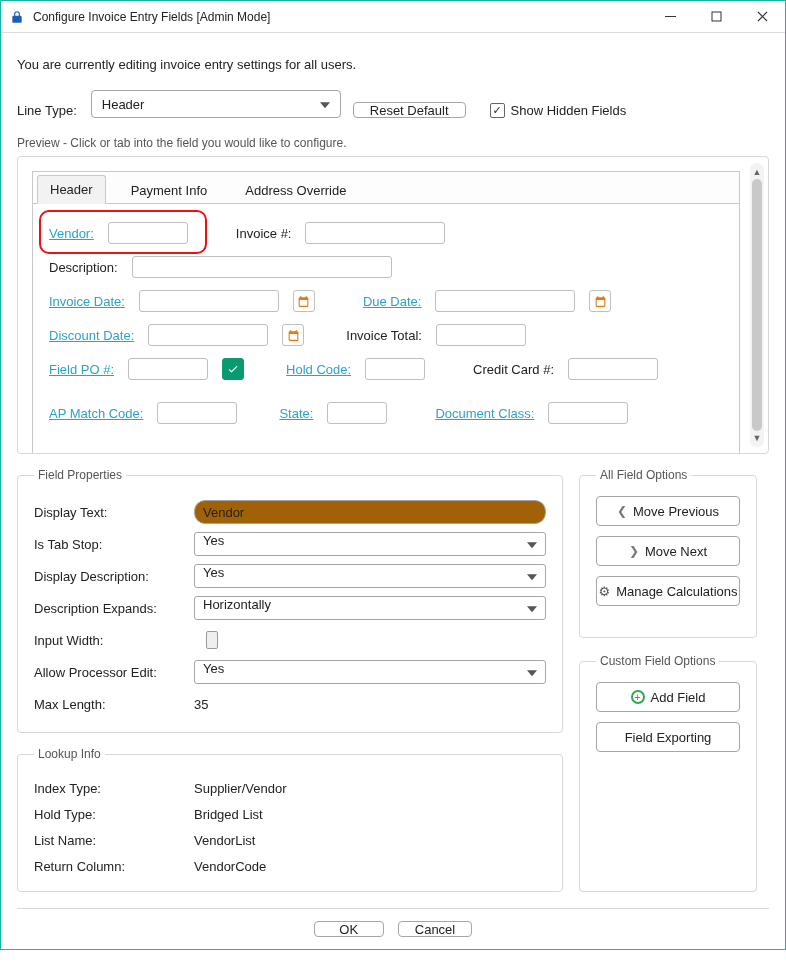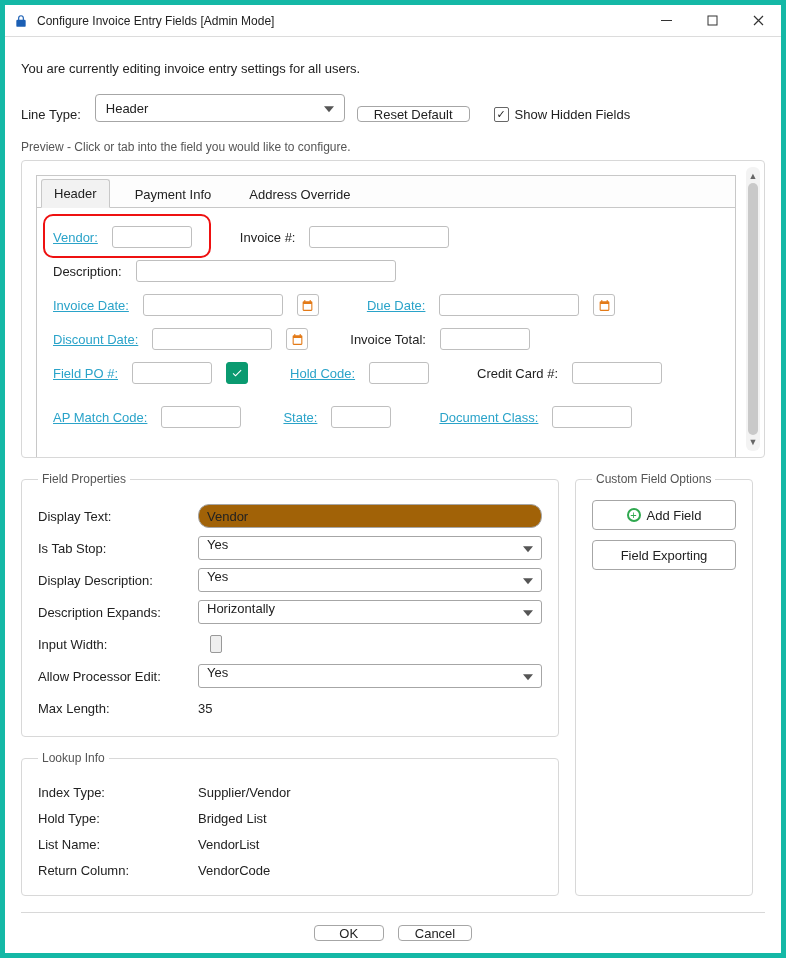--- a/index.html
+++ b/index.html
@@ -5,21 +5,21 @@
   * { box-sizing: border-box; }
   html, body {
     margin: 0; padding: 0;
     font-family: "Segoe UI", Tahoma, sans-serif;
     font-size: 13px;
     color: #222;
     background: #fff;
   }
   .window {
     width: 786px;
-    border: 5px solid #14b8a6;
+    border: 1px solid #14b8a6;
     background: #fff;
     display: flex;
     flex-direction: column;
   }
   
   .titlebar {
     height: 32px;
     border-bottom: 1px solid #dcdcdc;
     display: flex;
     align-items: center;
@@ -408,20 +408,35 @@
             <span class="pval">VendorList</span>
           </div>
           <div class="prop-row" style="height:26px">
             <span class="plabel">Return Column:</span>
             <span class="pval">VendorCode</span>
           </div>
         </fieldset>
       </div>
 
       <div class="col-right">
+        <fieldset style="height:170px; display:flex; flex-direction:column; gap:10px;">
+          <legend>All Field Options</legend>
+          <div class="side-btn">
+            <span class="chev">❮</span>
+            <span>Move Previous</span>
+          </div>
+          <div class="side-btn">
+            <span class="chev">❯</span>
+            <span>Move Next</span>
+          </div>
+          <div class="side-btn">
+            <span class="gear">⚙</span>
+            <span>Manage Calculations</span>
+          </div>
+        </fieldset>
 
         <fieldset style="flex:1 1 auto; display:flex; flex-direction:column; gap:10px;">
           <legend>Custom Field Options</legend>
           <div class="side-btn">
             <span class="plus-circ">+</span>
             <span>Add Field</span>
           </div>
           <div class="side-btn">
             <span>Field Exporting</span>
           </div>

